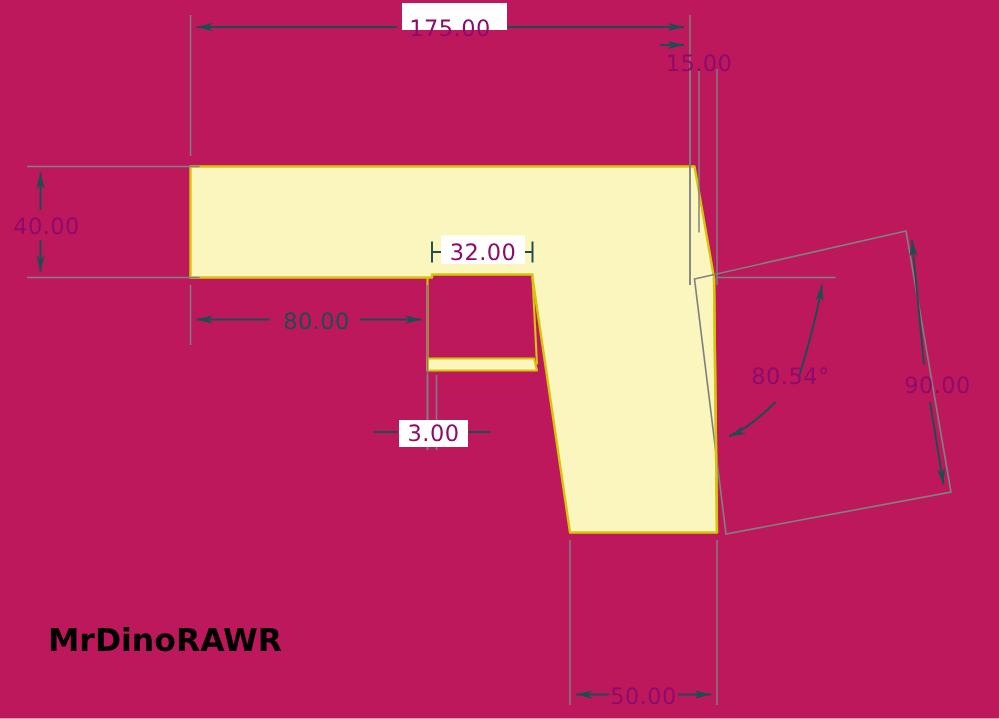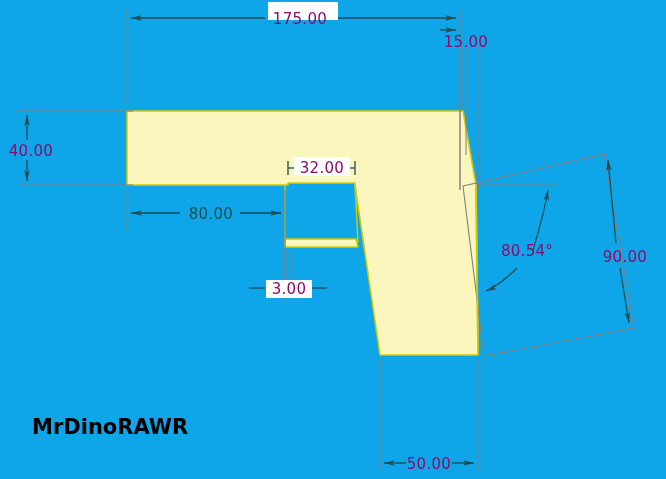--- a/index.html
+++ b/index.html
@@ -10,21 +10,21 @@
   body {
     width: 666px;
     height: 479px;
     font-family: "Liberation Sans", sans-serif;
     overflow: hidden;
   }
   #drawing-root {
     position: relative;
     width: 666px;
     height: 479px;
-    background: #0ea5e9;
+    background: #be185d;
   }
   svg#cad {
     position: absolute;
     left: 0;
     top: 0;
     width: 666px;
     height: 479px;
     display: block;
   }
   .dim-text {

